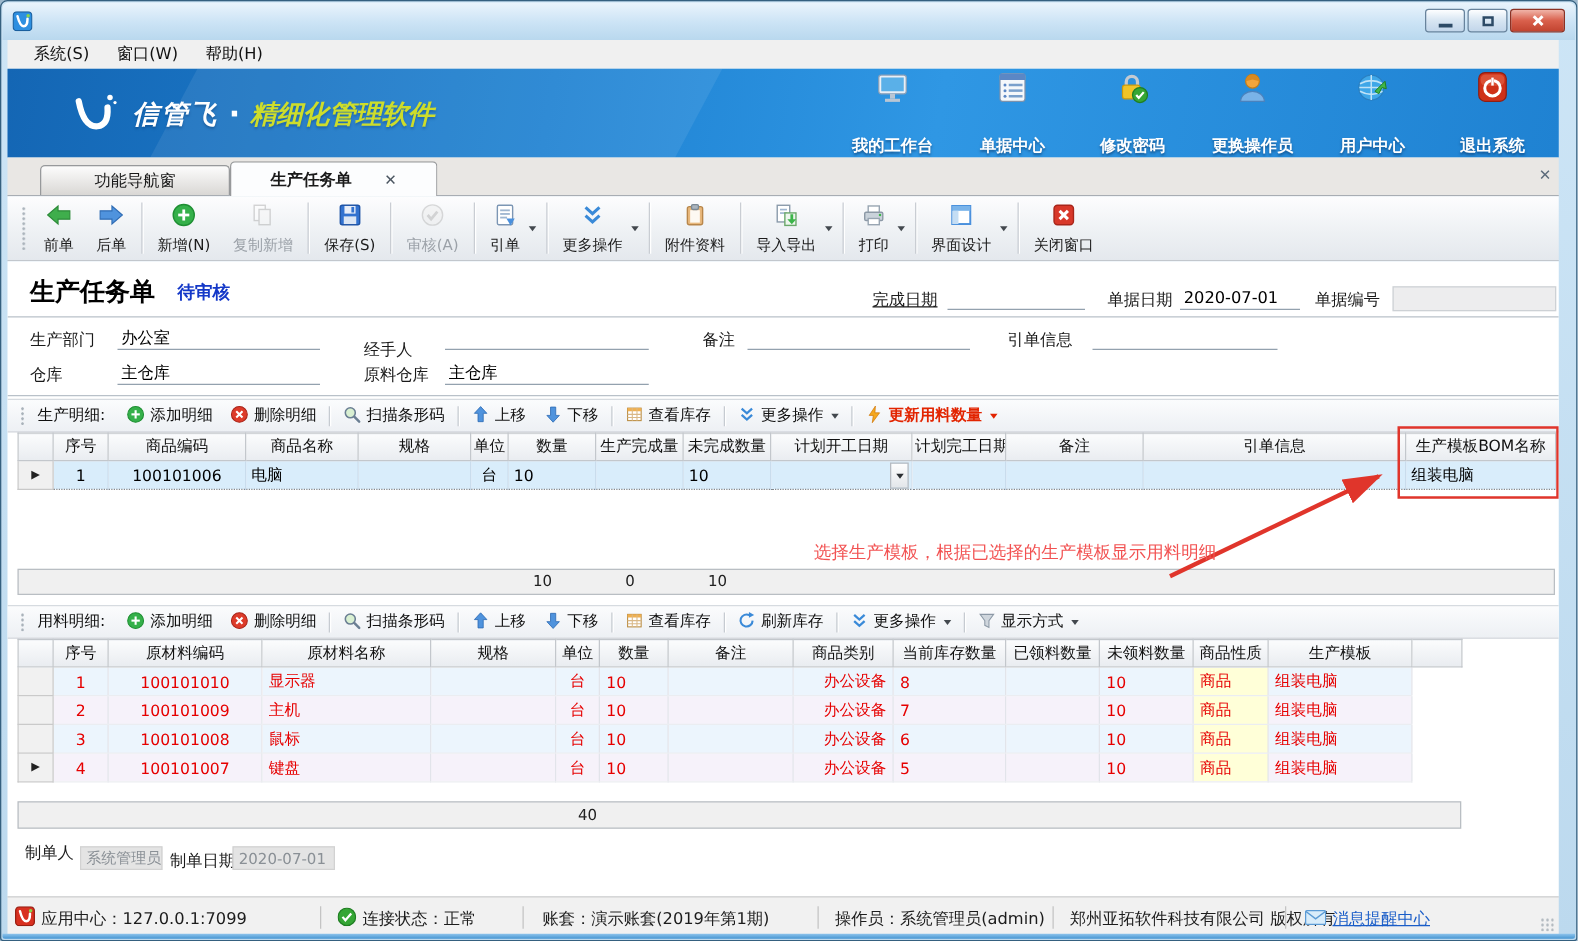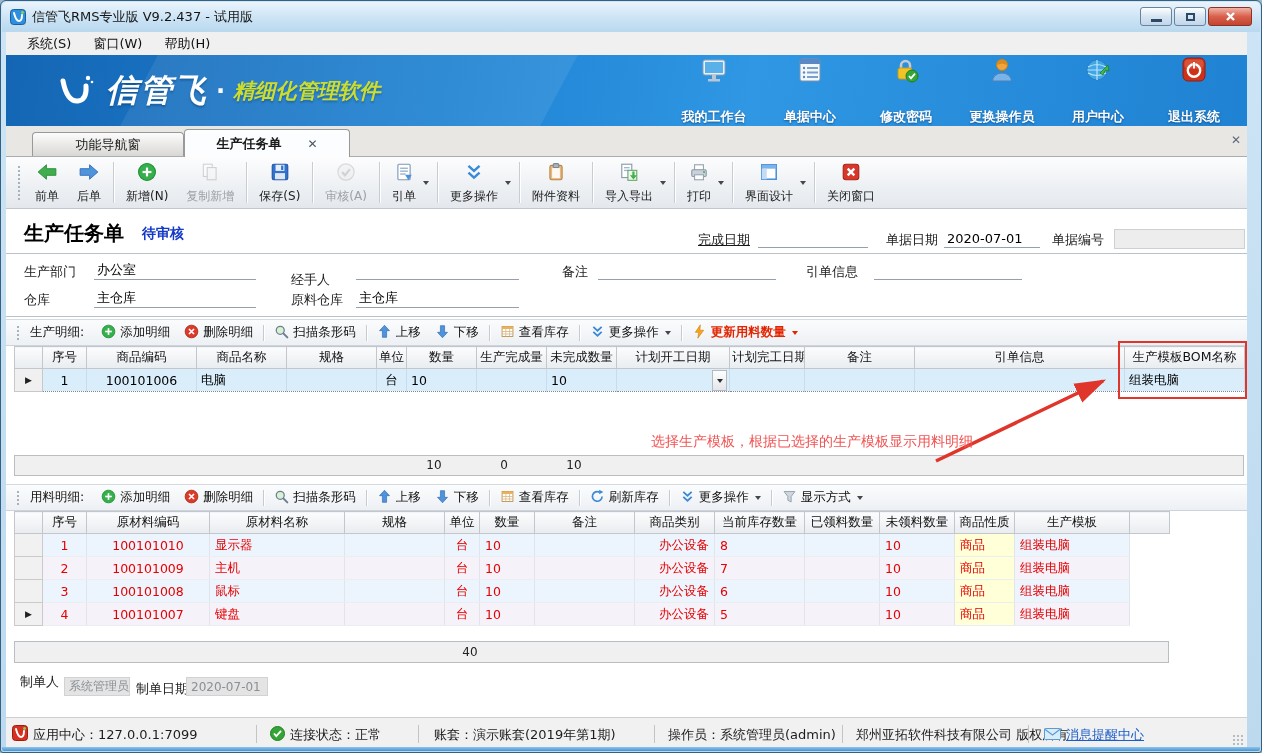--- a/index.html
+++ b/index.html
@@ -17,21 +17,21 @@
   .wbtn .minbar{width:11px;height:3px;background:#2c4a66;margin-top:7px;}
   .wbtn .rest{width:9px;height:8px;border:2px solid #2c4a66;}
   
   .menubar{position:absolute;left:5px;top:31px;right:14px;height:23px;background:#f0f0f0;display:flex;align-items:center;padding-left:10px;}
   .menu-item{font-size:13px;color:#111;padding:0 11px;line-height:23px;}
   
   .banner{position:absolute;left:5px;top:54px;right:14px;height:71px;display:flex;align-items:center;
           background:linear-gradient(100deg,#1466b4 0%,#1f82d2 35%,#2f97e4 60%,#1f82d2 100%);overflow:hidden;}
   .banner::before{content:"";position:absolute;left:120px;top:-40px;width:420px;height:200px;background:rgba(255,255,255,.08);transform:skewX(-28deg);}
   .brand{display:flex;align-items:center;margin-left:48px;position:relative;z-index:1;}
-  .brand-text{font-size:32px;font-weight:bold;font-style:italic;color:#fff;letter-spacing:2px;margin-left:10px;text-shadow:0 2px 2px rgba(0,40,90,.35);}
+  .brand-text{font-size:21px;font-weight:bold;font-style:italic;color:#fff;letter-spacing:2px;margin-left:10px;text-shadow:0 2px 2px rgba(0,40,90,.35);}
   .brand-dot{color:#fff;font-size:24px;font-weight:bold;margin:0 8px;}
   .brand-slogan{font-size:21px;font-weight:bold;font-style:italic;color:#cddd2b;text-shadow:0 2px 2px rgba(0,40,90,.3);}
   .banner-actions{position:absolute;right:18px;top:0;height:100%;display:flex;align-items:center;gap:26px;z-index:1;}
   .bact{display:flex;flex-direction:column;align-items:center;gap:20px;min-width:70px;}
   .bact .blabel{font-size:13px;font-weight:bold;color:#fff;text-shadow:0 1px 2px rgba(0,30,70,.5);white-space:nowrap;}
   
   .tabstrip{position:absolute;left:5px;top:125px;right:14px;height:31px;background:#e9e7e4;}
   .tabstrip::after{content:"";position:absolute;left:0;right:0;bottom:0;height:1px;background:#a8adb3;}
   .tab{position:absolute;bottom:0;display:flex;align-items:center;justify-content:center;font-size:13px;color:#1a1a1a;
        border:1px solid #97999b;border-bottom:none;border-radius:4px 4px 0 0;}
@@ -121,21 +121,20 @@
 <div class="win">
 
   <div class="titlebar">
     <span style="display:inline-flex;">
       <svg width="16" height="16" viewBox="0 0 16 16">
           <rect x="0.5" y="0.5" width="15" height="15" rx="3" fill="#2d8fe0" stroke="#1a5f9e"></rect>
           <path d="M4 4 Q6 12 9 12 Q12 12 12 6" fill="none" stroke="#fff" stroke-width="2" stroke-linecap="round"></path>
           <circle cx="12.5" cy="3.5" r="1.4" fill="#8bd34a"></circle>
         </svg>
     </span>
-    <span class="title-text">信管飞RMS专业版 V9.2.437 - 试用版</span>
     <div class="win-btns">
       <div class="wbtn">
           <span class="minbar"></span>
         </div>
       <div class="wbtn">
           <span class="rest"></span>
         </div>
       <div class="wbtn close">
         <svg width="11" height="11" viewBox="0 0 11 11">
             <path d="M2 2 L9 9 M9 2 L2 9" stroke="#fff" stroke-width="2.4"></path>

